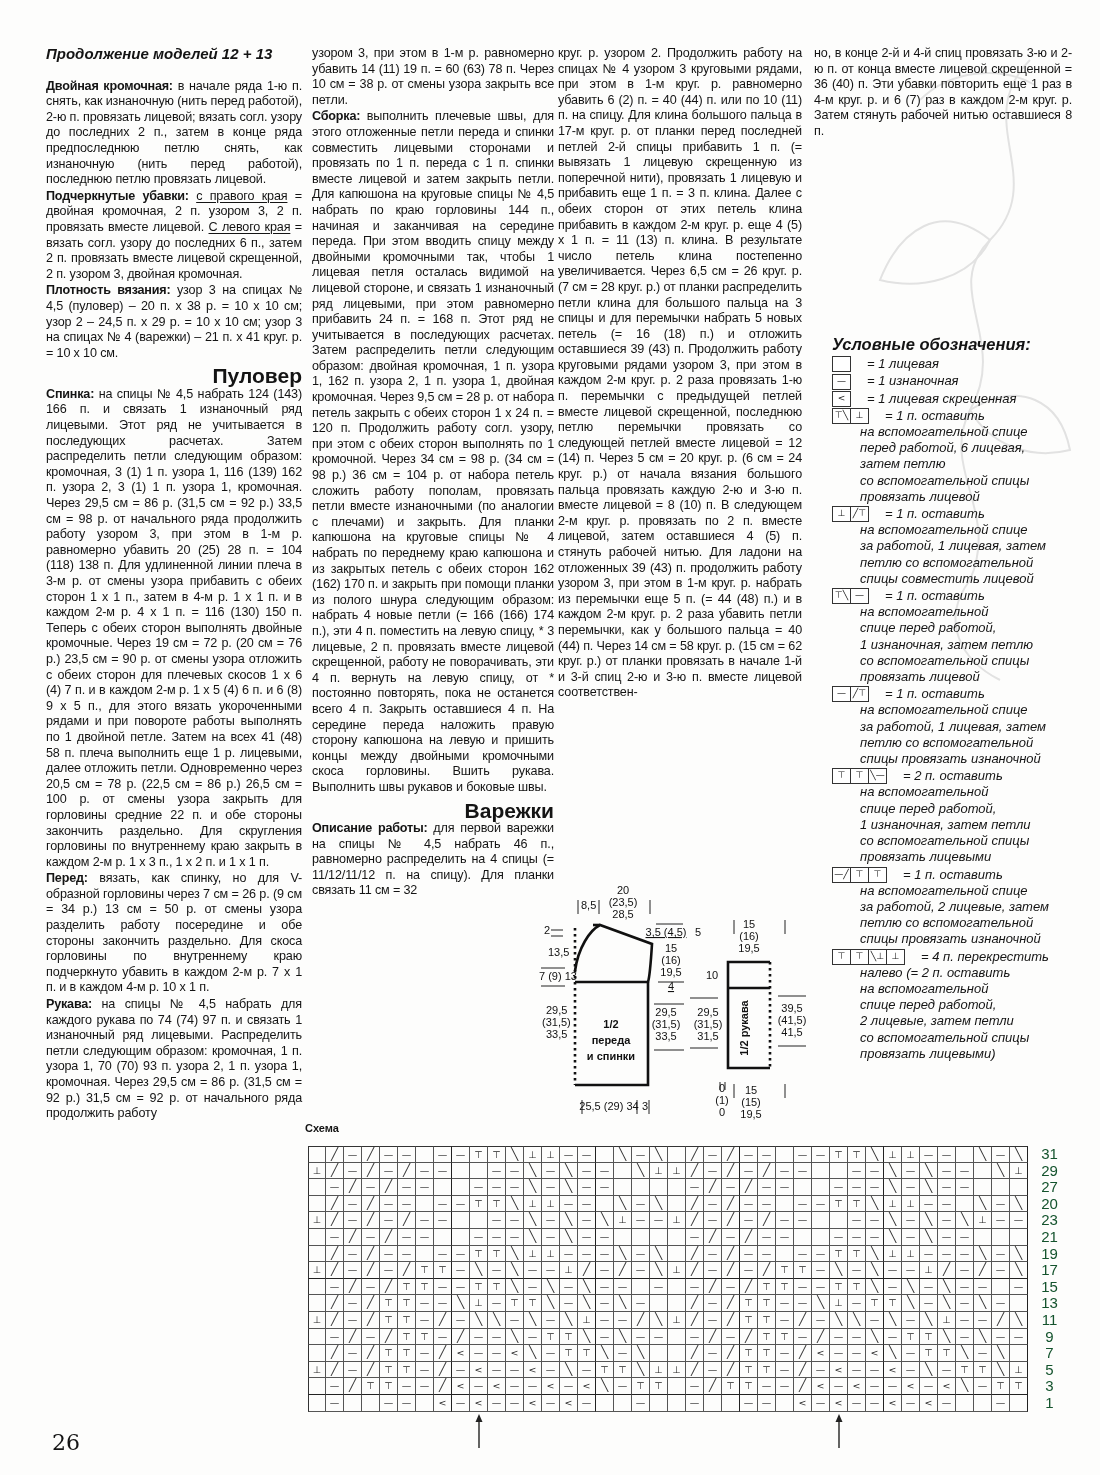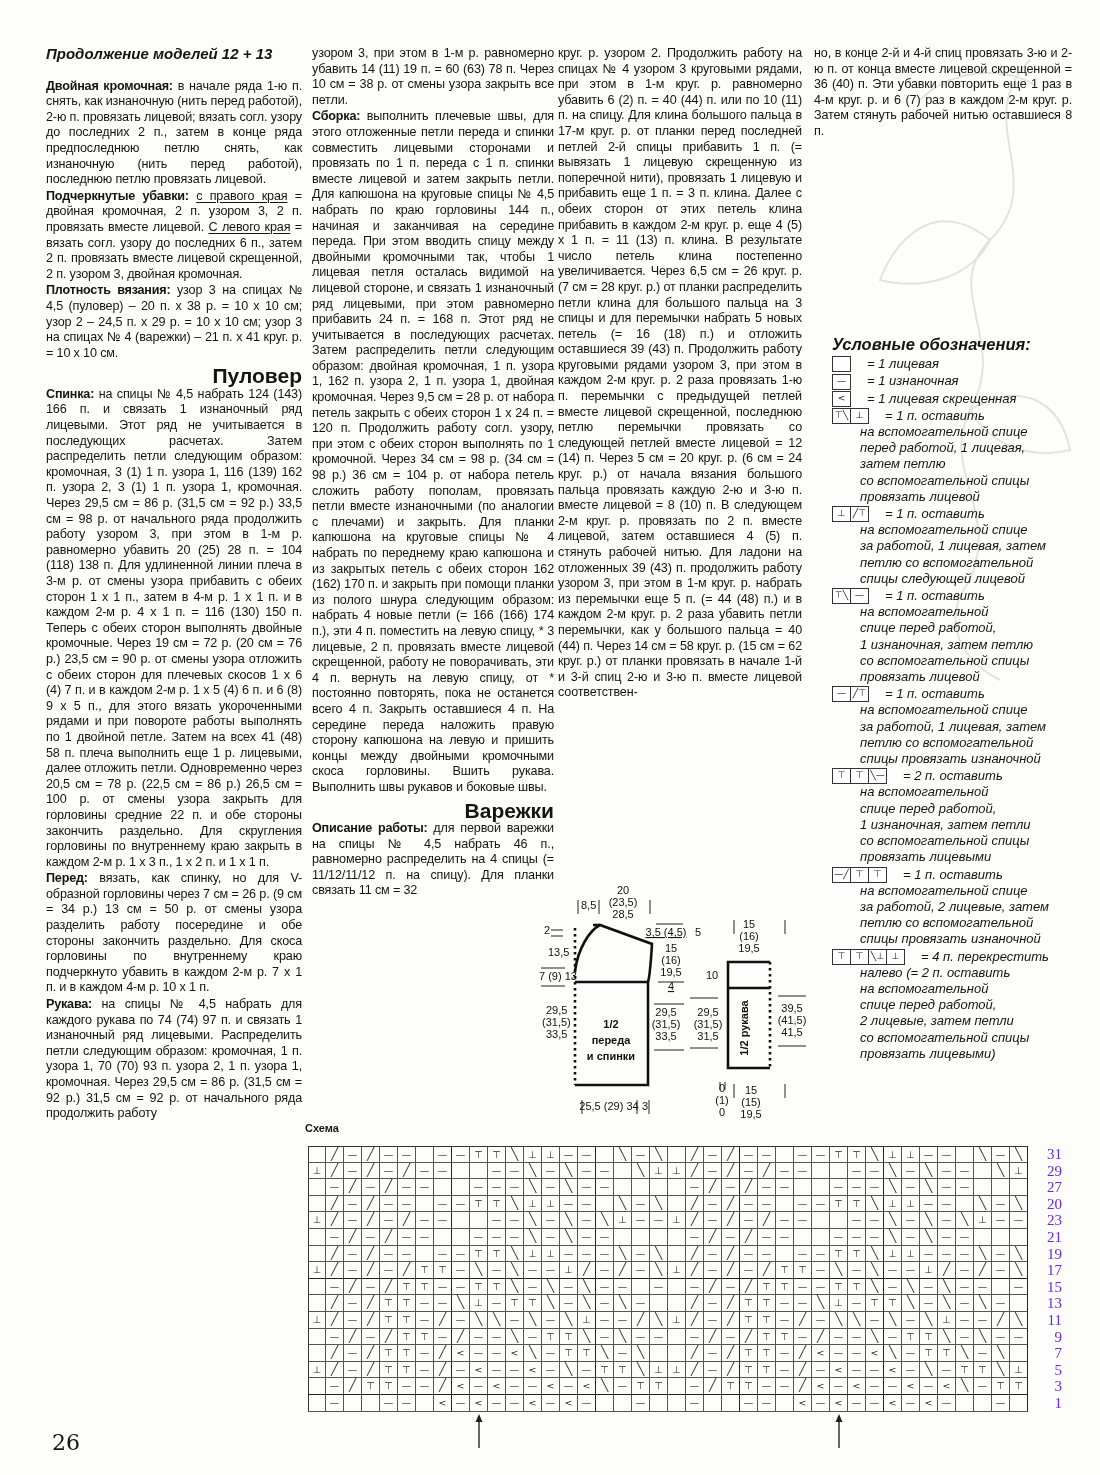--- a/index.html
+++ b/index.html
@@ -32,22 +32,22 @@
   #chart{position:absolute;left:308px;top:1146px;display:grid;grid-template-columns:repeat(40,18px) 34px;
          grid-auto-rows:16.6px;outline:1.6px solid #333;outline-offset:-1px;width:754px;}
   #chart{outline:none;}
   .cc{border-right:1px solid #555;border-bottom:1px solid #555;font-family:"DejaVu Sans",sans-serif;
       font-size:9.5px;line-height:16px;text-align:center;color:#1c1c1c;overflow:hidden;}
   .cc.hl{border-right-width:1.8px;border-right-color:#222;}
   .cc.top{border-top:1.6px solid #333;}
   .cc.left{border-left:1.6px solid #333;}
   .cc.heavy{border-bottom-width:1.8px;border-bottom-color:#222;}
   .cc.diag{font-size:12px;line-height:15px;color:#333;}
-  .rownum{border:none;font-family:Liberation Serif, serif;font-size:15px;line-height:16.6px;
-          padding-left:9px;color:#6d28d9;text-align:right;}
+  .rownum{border:none;font-family:Liberation Sans, sans-serif;font-size:15px;line-height:16.6px;
+          padding-left:9px;color:#14532d;text-align:center;}
   .arrow{position:absolute;font-size:15px;color:#222;}
   .arrow svg{display:block;}
   #page-num{position:absolute;left:52px;top:1430px;font-family:"DejaVu Serif","Liberation Serif",serif;font-size:22px;}
   #flourish{position:absolute;left:820px;top:40px;pointer-events:none;}
 </style>
 </head>
 <body>
 
 <svg id="flourish" width="270" height="660" viewBox="0 0 270 660">
   <g fill="none" stroke="#cdcdcd" stroke-width="2" opacity="0.55">
@@ -111,37 +111,37 @@
       </div>
       <div class="leg">
         <div class="symrow">
           <span class="cells">
             <span class="cellbox">⊤╲</span>
             <span class="cellbox">⊥</span>
           </span>
           <span>= 1 п. оставить</span>
         </div>
         <div class="ldesc">на вспомогательной спице</div>
-        <div class="ldesc">перед работой, 1 лицевая,</div>
+        <div class="ldesc">перед работой, 6 лицевая,</div>
         <div class="ldesc">затем петлю</div>
         <div class="ldesc">со вспомогательной спицы</div>
         <div class="ldesc">провязать лицевой</div>
       </div>
       <div class="leg">
         <div class="symrow">
           <span class="cells">
             <span class="cellbox">⊥</span>
             <span class="cellbox">╱⊤</span>
           </span>
           <span>= 1 п. оставить</span>
         </div>
         <div class="ldesc">на вспомогательной спице</div>
         <div class="ldesc">за работой, 1 лицевая, затем</div>
         <div class="ldesc">петлю со вспомогательной</div>
-        <div class="ldesc">спицы следующей лицевой</div>
+        <div class="ldesc">спицы совместить лицевой</div>
       </div>
       <div class="leg">
         <div class="symrow">
           <span class="cells">
             <span class="cellbox">⊤╲</span>
             <span class="cellbox">—</span>
           </span>
           <span>= 1 п. оставить</span>
         </div>
         <div class="ldesc">на вспомогательной</div>

